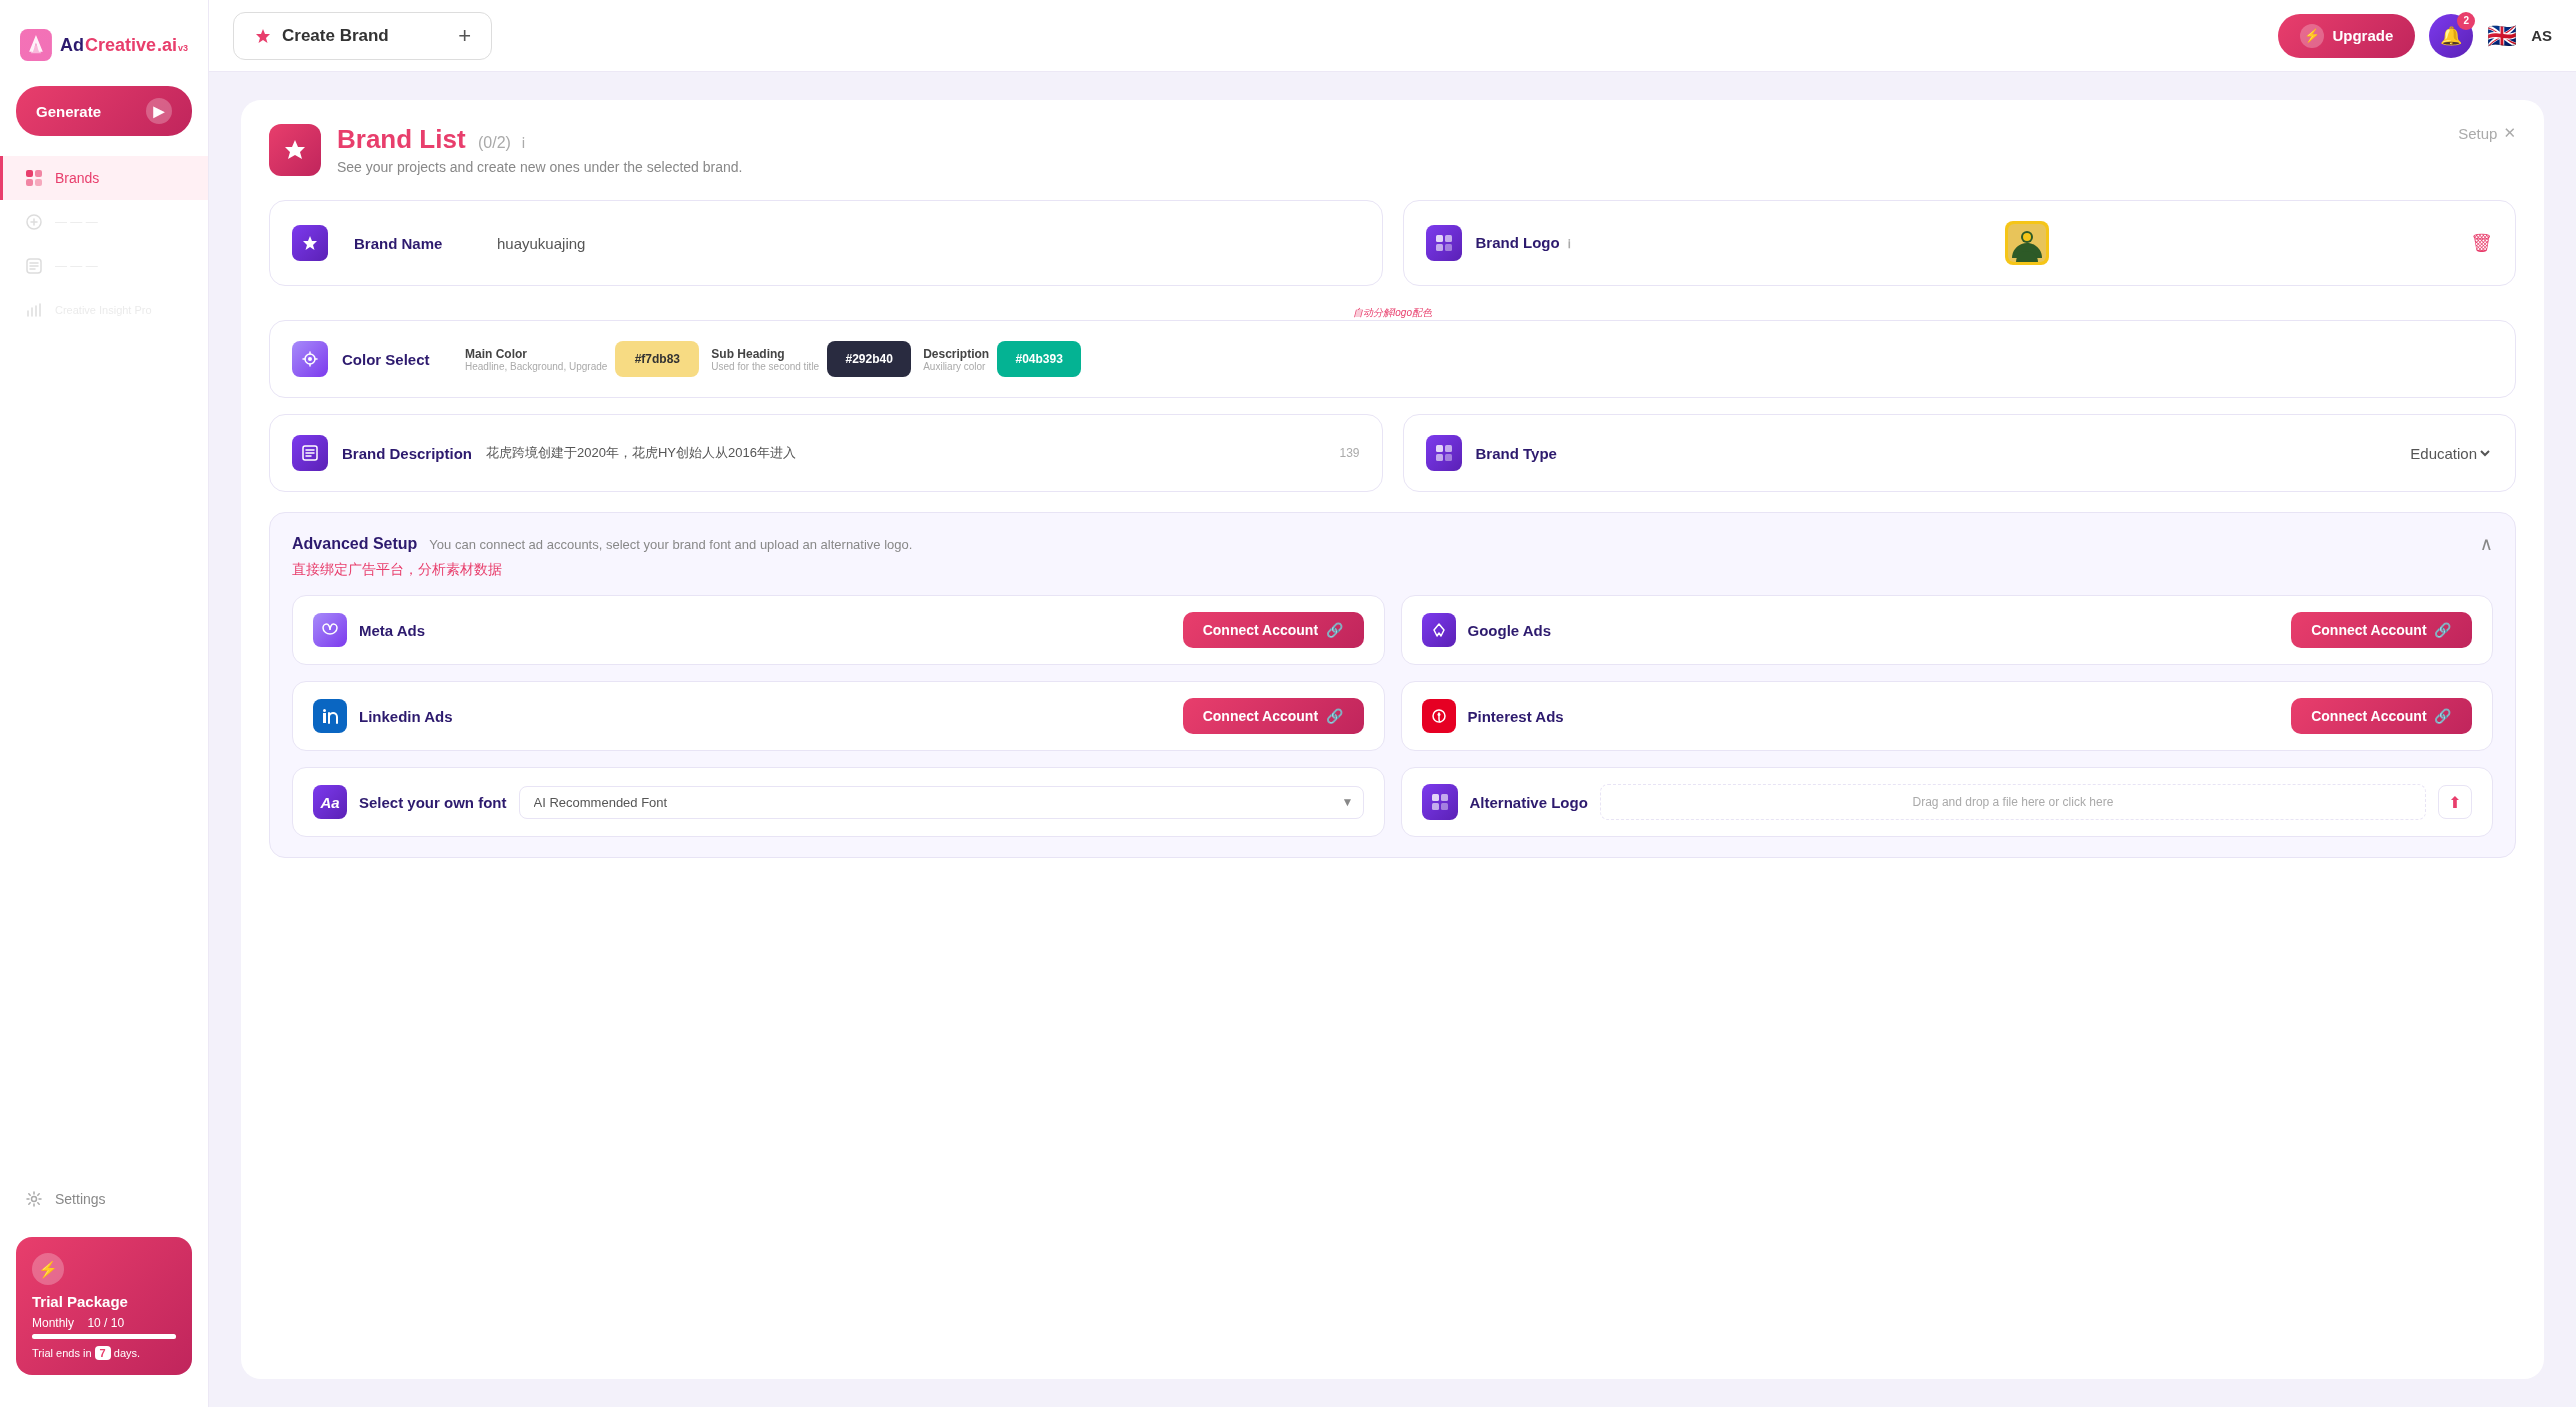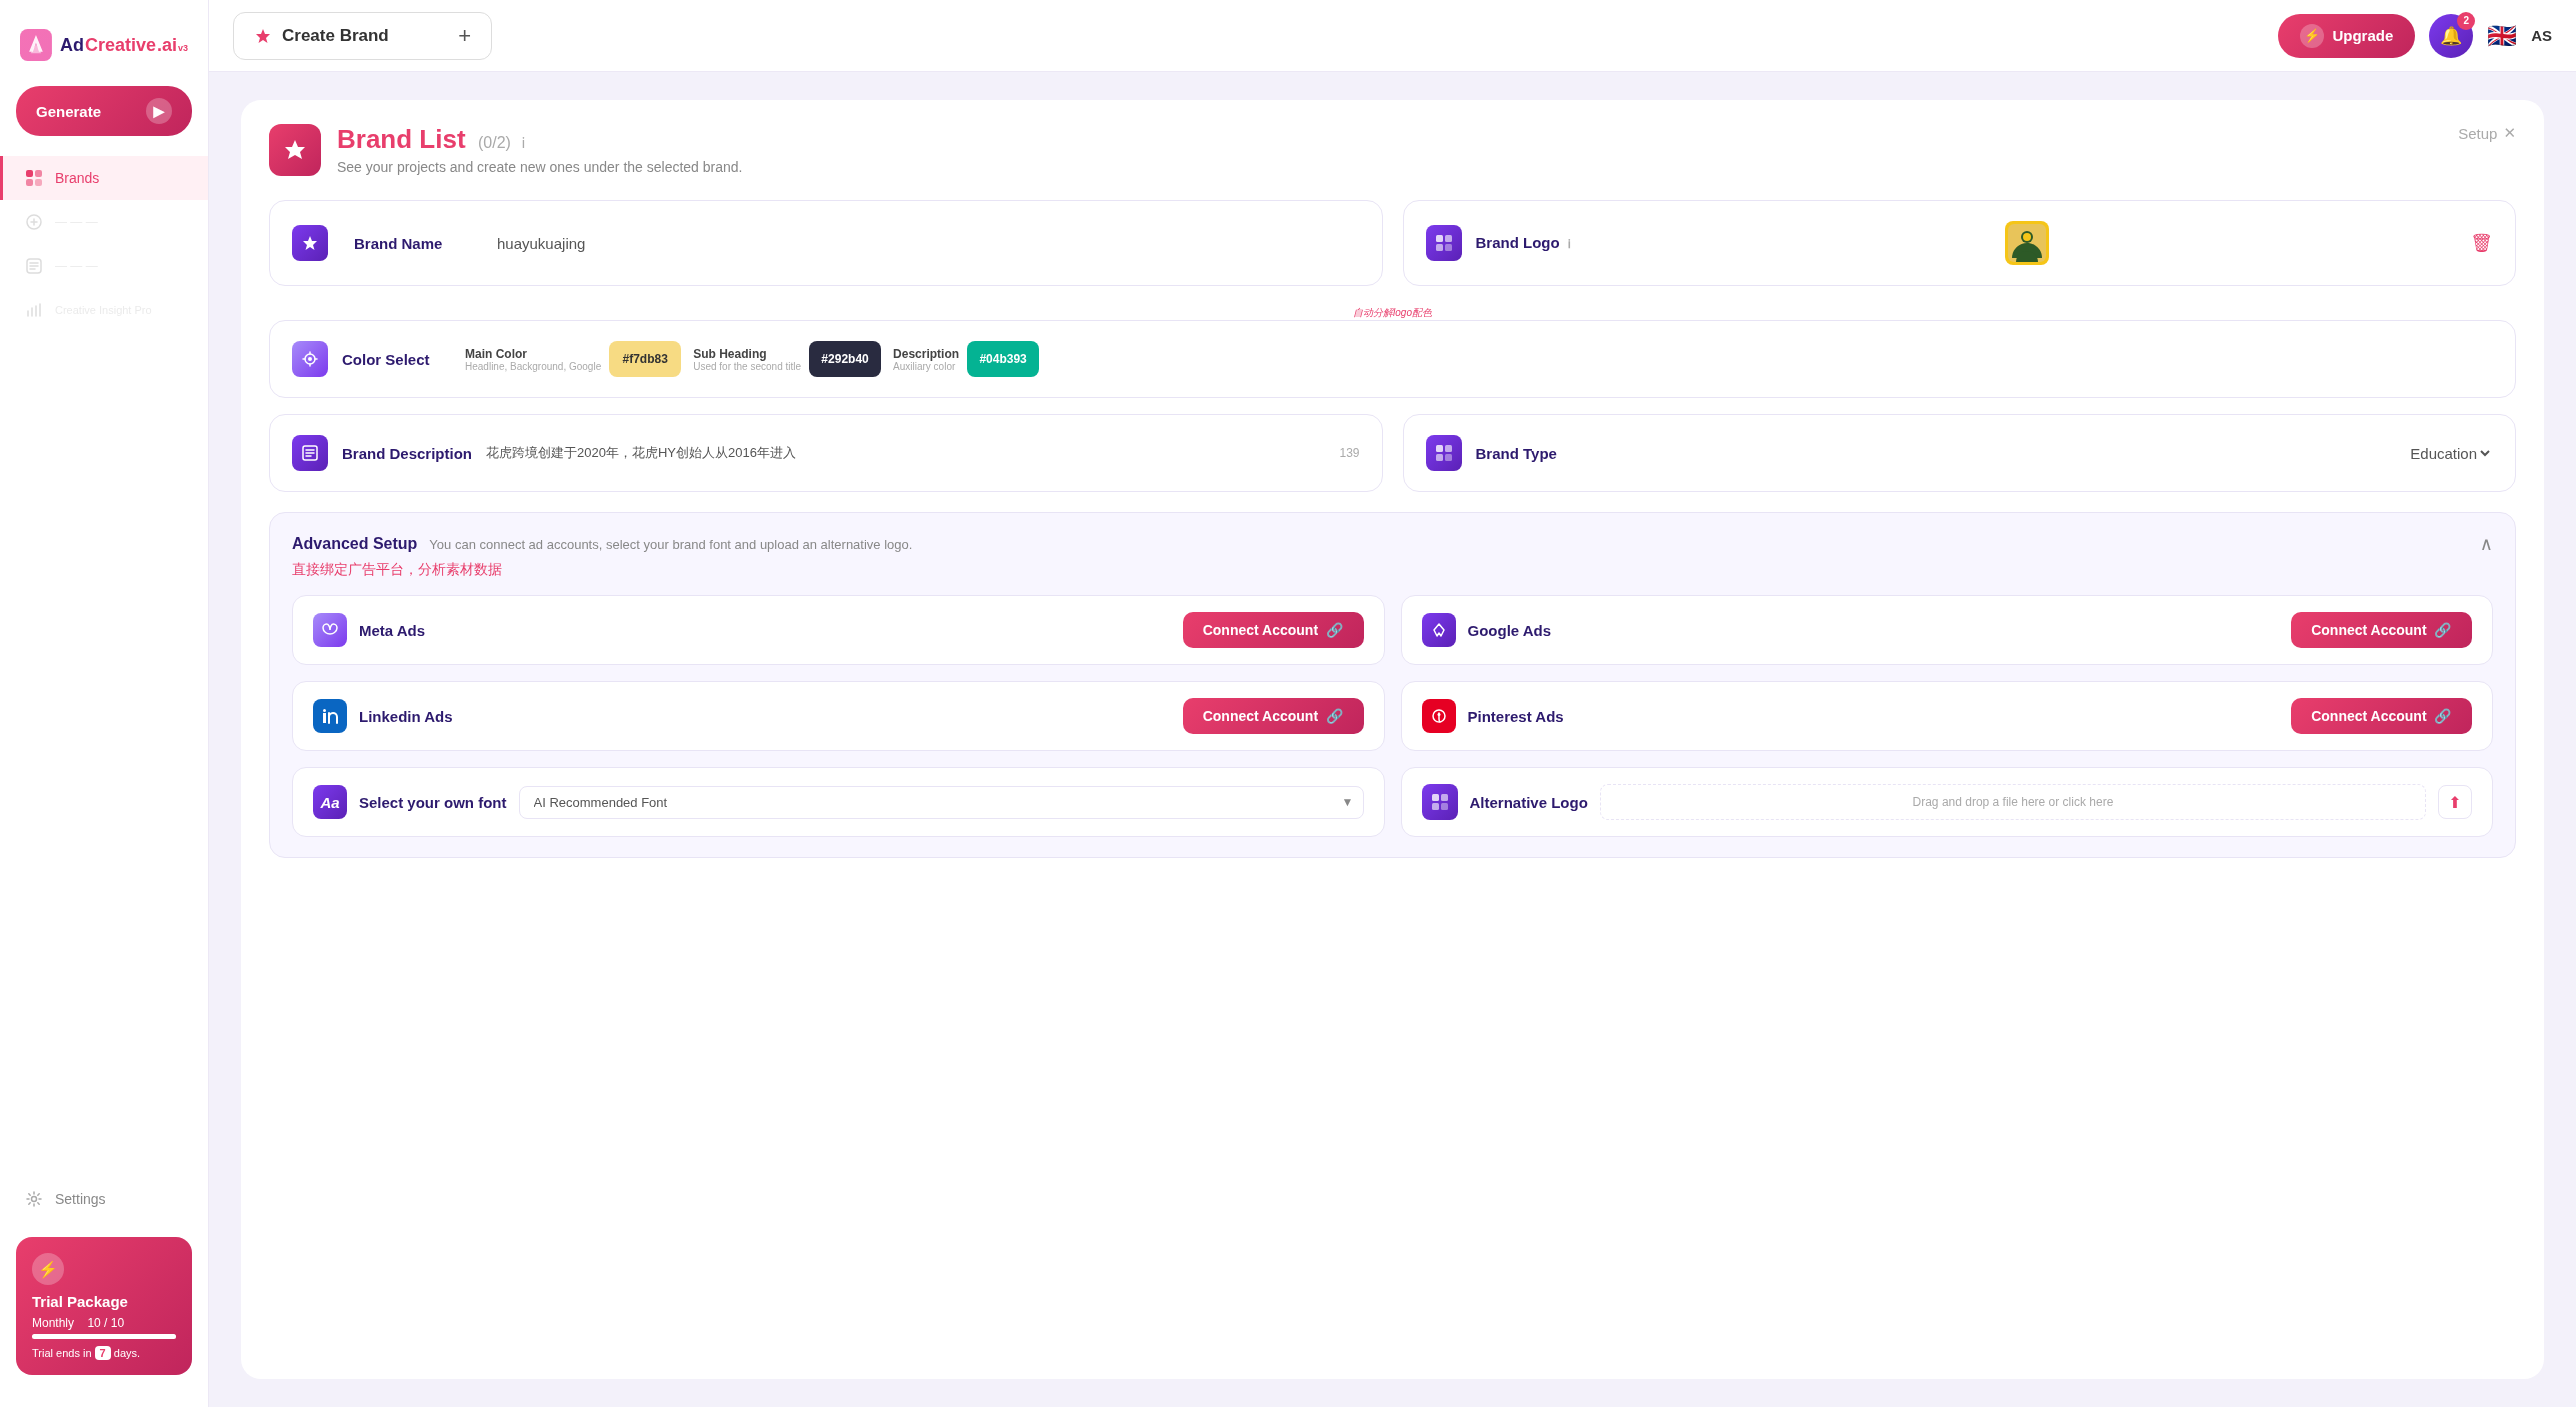--- a/index.html
+++ b/index.html
@@ -348,21 +348,21 @@
     }
     .color-swatch-group {
       display: flex;
       align-items: center;
       gap: 8px;
     }
     .color-swatch-info { font-size: 11px; color: #888; }
     .color-swatch-info .swatch-title { font-size: 12px; font-weight: 600; color: #444; }
     .color-swatch-info .swatch-sub { font-size: 10px; color: #aaa; }
     .color-box {
-      width: 72px; height: 36px;
+      width: 84px; height: 36px;
       border-radius: 8px;
       display: flex; align-items: center; justify-content: center;
       font-size: 12px;
       font-weight: 700;
       color: #333;
     }
 
     
     .desc-card {
       background: #fff;
@@ -777,21 +777,21 @@
                 <circle cx="9" cy="9" r="2" fill="white"></circle>
                 <path d="M9 2v2M9 14v2M2 9h2M14 9h2" stroke="white" stroke-width="1.5" stroke-linecap="round"></path>
               </svg>
           </div>
           <span class="color-card-label">Color Select</span>
           <div class="color-swatches">
 
             <div class="color-swatch-group">
               <div class="color-swatch-info">
                 <div class="swatch-title">Main Color</div>
-                <div class="swatch-sub">Headline, Background, Google</div>
+                <div class="swatch-sub">Headline, Background, Upgrade</div>
               </div>
               <div class="color-box" style="background:#f7db83;">
                 <span>#f7db83</span>
               </div>
             </div>
 
             <div class="color-swatch-group">
               <div class="color-swatch-info">
                 <div class="swatch-title">Sub Heading</div>
                 <div class="swatch-sub">Used for the second title</div>

